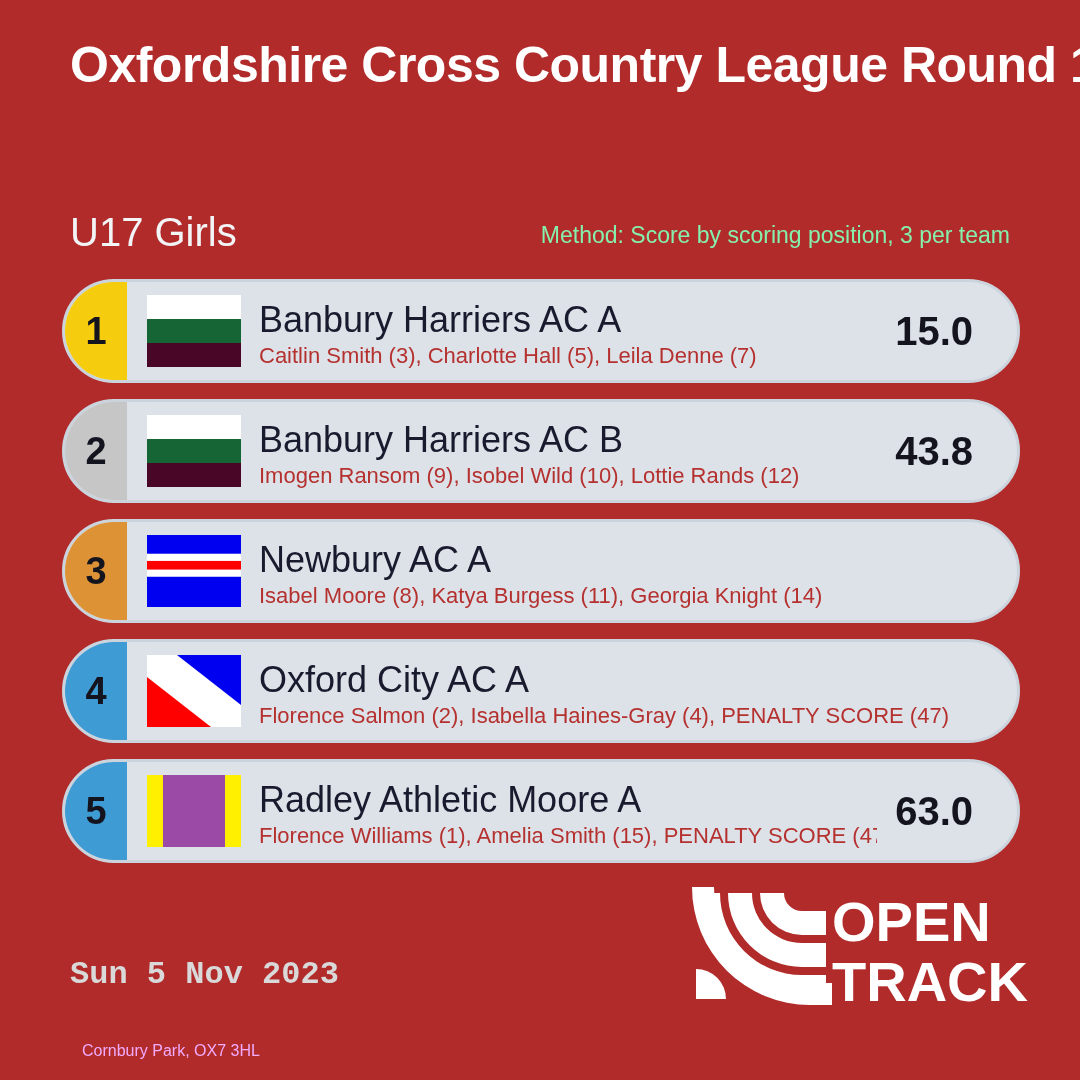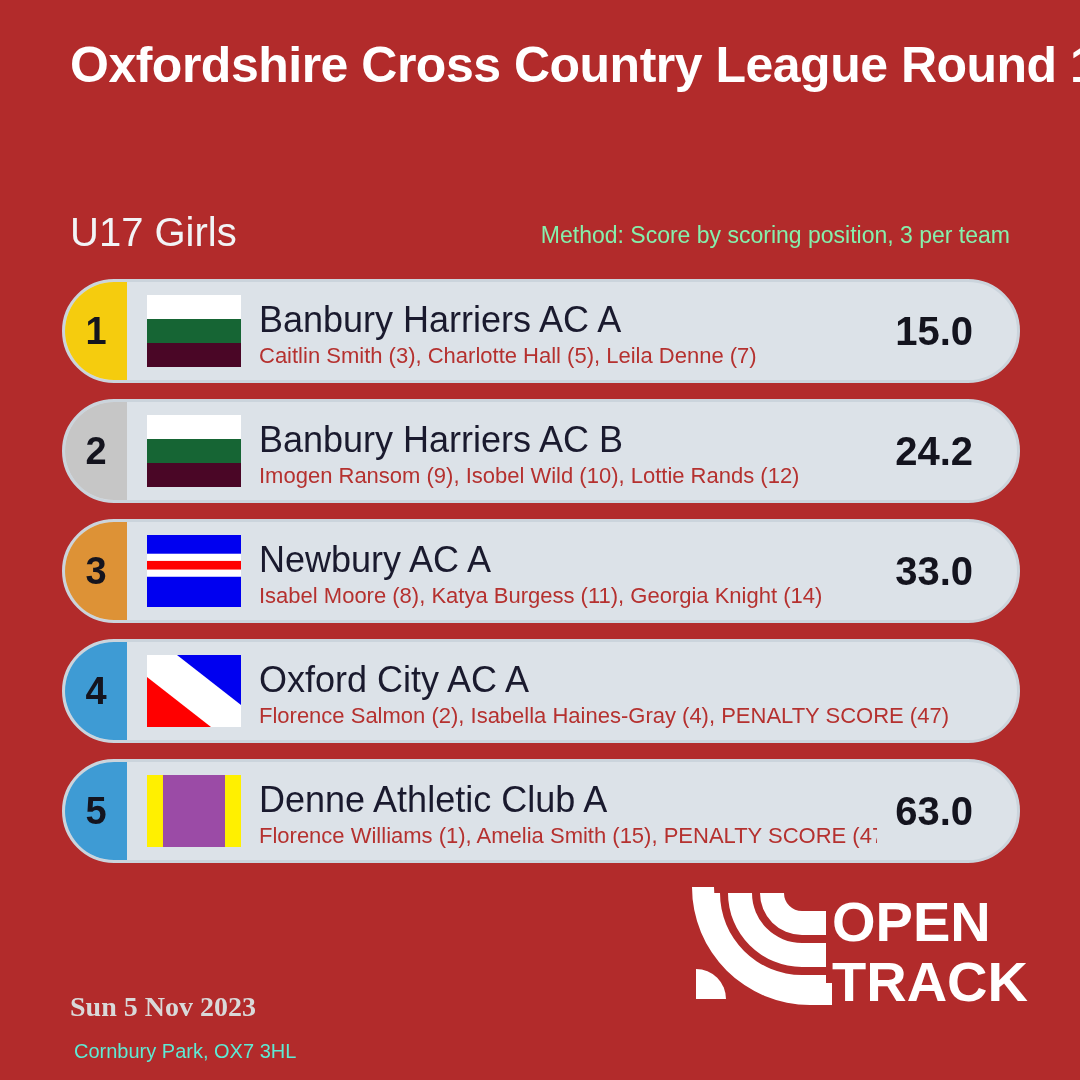--- a/index.html
+++ b/index.html
@@ -145,35 +145,35 @@
     font-weight: bold;
     font-size: 40px;
     text-align: right;
     white-space: nowrap;
   }
 
   
   .footer-date {
     position: absolute;
     left: 70px;
-    top: 988px;
+    top: 956px;
     color: #D9D9D9;
-    font-family: Liberation Serif, serif;
-    font-weight: bold;
-    font-size: 28px;
+    font-family: Liberation Mono, monospace;
+    font-weight: bold;
+    font-size: 32px;
     line-height: 38px;
   }
   .footer-venue {
     position: absolute;
-    left: 74px;
+    left: 82px;
     top: 1038px;
-    color: #5eead4;
+    color: #f0abfc;
     font-family: "Liberation Sans", sans-serif;
     font-weight: 400;
-    font-size: 20px;
+    font-size: 16px;
     line-height: 26px;
   }
 
   
   .logo {
     position: absolute;
     left: 686px;
     top: 881px;
     width: 360px;
     height: 132px;
@@ -214,38 +214,37 @@
           <svg viewBox="0 0 94 72" xmlns="http://www.w3.org/2000/svg">
             <rect x="0" y="0" width="94" height="24.5" fill="#FFFFFF"></rect>
             <rect x="0" y="24" width="94" height="24.5" fill="#166534"></rect>
             <rect x="0" y="48" width="94" height="24.5" fill="#4A0626"></rect>
           </svg>
         </div>
         <div class="row-main">
           <div class="team-name">Banbury Harriers AC B</div>
           <div class="athletes">Imogen Ransom (9), Isobel Wild (10), Lottie Rands (12)</div>
         </div>
-        <div class="score">24.2</div>
+        <div class="score">43.8</div>
       </div>
       <div class="row">
         <div class="rank-badge rank-bronze">3</div>
         <div class="flag">
           <svg viewBox="0 0 94 72" xmlns="http://www.w3.org/2000/svg">
             <rect x="0" y="0" width="94" height="19.22" fill="#0000F0"></rect>
             <rect x="0" y="18.72" width="94" height="7.7" fill="#FFFFFF"></rect>
             <rect x="0" y="25.919999999999998" width="94" height="9.14" fill="#FF0000"></rect>
             <rect x="0" y="34.56" width="94" height="7.7" fill="#FFFFFF"></rect>
             <rect x="0" y="41.760000000000005" width="94" height="30.74" fill="#0000F0"></rect>
           </svg>
         </div>
         <div class="row-main">
           <div class="team-name">Newbury AC A</div>
           <div class="athletes">Isabel Moore (8), Katya Burgess (11), Georgia Knight (14)</div>
         </div>
-        <div class="score">33.0</div>
       </div>
       <div class="row">
         <div class="rank-badge rank-blue">4</div>
         <div class="flag">
           <svg viewBox="0 0 94 72" xmlns="http://www.w3.org/2000/svg">
             <rect x="0" y="0" width="94" height="72" fill="#FFFFFF"></rect>
             <polygon points="30,0 94,0 94,50" fill="#0000F0"></polygon>
             <polygon points="0,22 0,72 64,72" fill="#FF0000"></polygon>
           </svg>
         </div>
@@ -257,21 +256,21 @@
       <div class="row">
         <div class="rank-badge rank-blue">5</div>
         <div class="flag">
           <svg viewBox="0 0 94 72" xmlns="http://www.w3.org/2000/svg">
             <rect x="0" y="0" width="16.48" height="72" fill="#FFF000"></rect>
             <rect x="15.98" y="0" width="62.540000000000006" height="72" fill="#9B4BA6"></rect>
             <rect x="78.02000000000001" y="0" width="16.48" height="72" fill="#FFF000"></rect>
           </svg>
         </div>
         <div class="row-main">
-          <div class="team-name">Denne Athletic Club A</div>
+          <div class="team-name">Radley Athletic Moore A</div>
           <div class="athletes">Florence Williams (1), Amelia Smith (15), PENALTY SCORE (47)</div>
         </div>
         <div class="score">63.0</div>
       </div>
     </div>
 
   <div class="footer-date">Sun 5 Nov 2023</div>
   <div class="footer-venue">Cornbury Park, OX7 3HL</div>
 
   <div class="logo">

